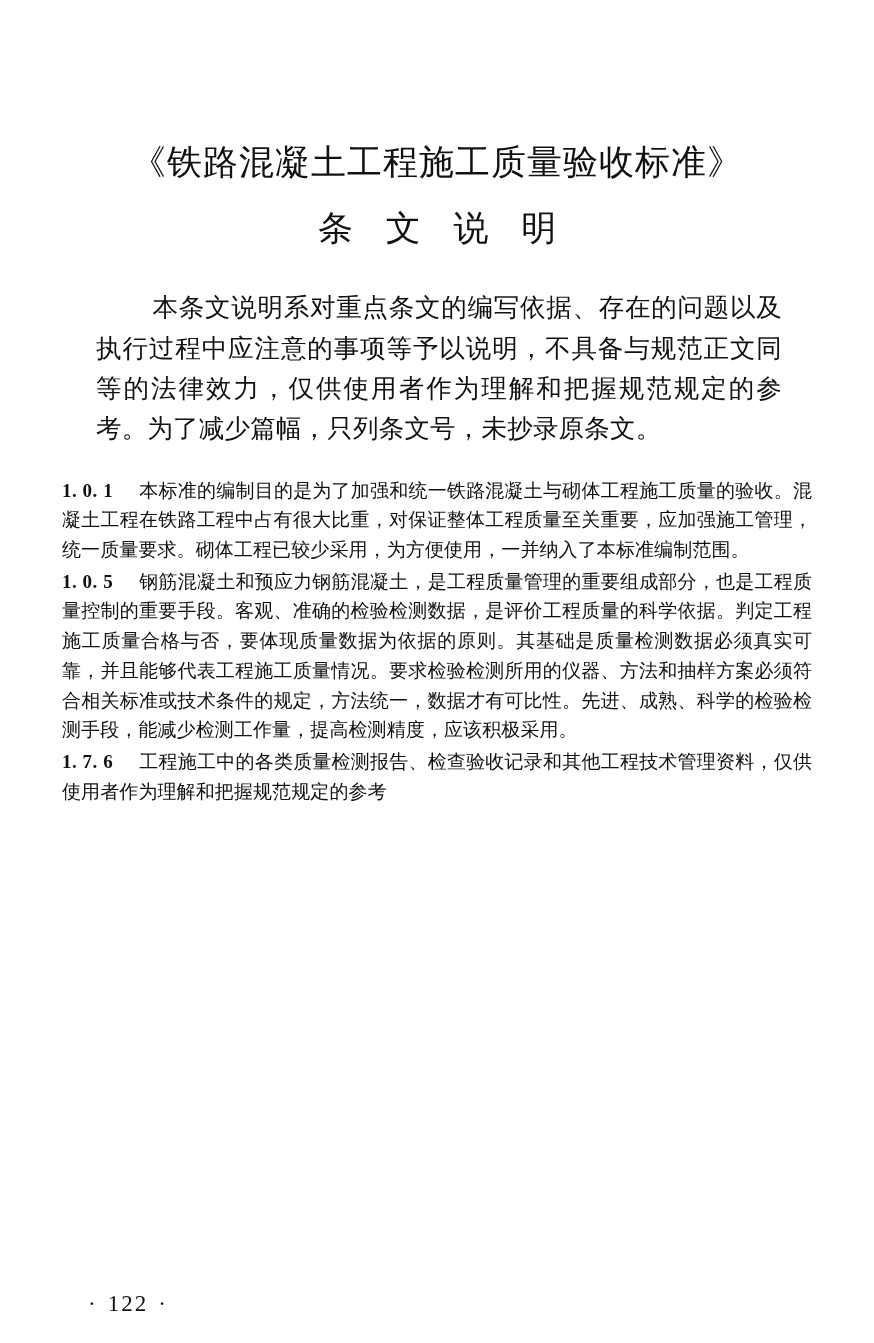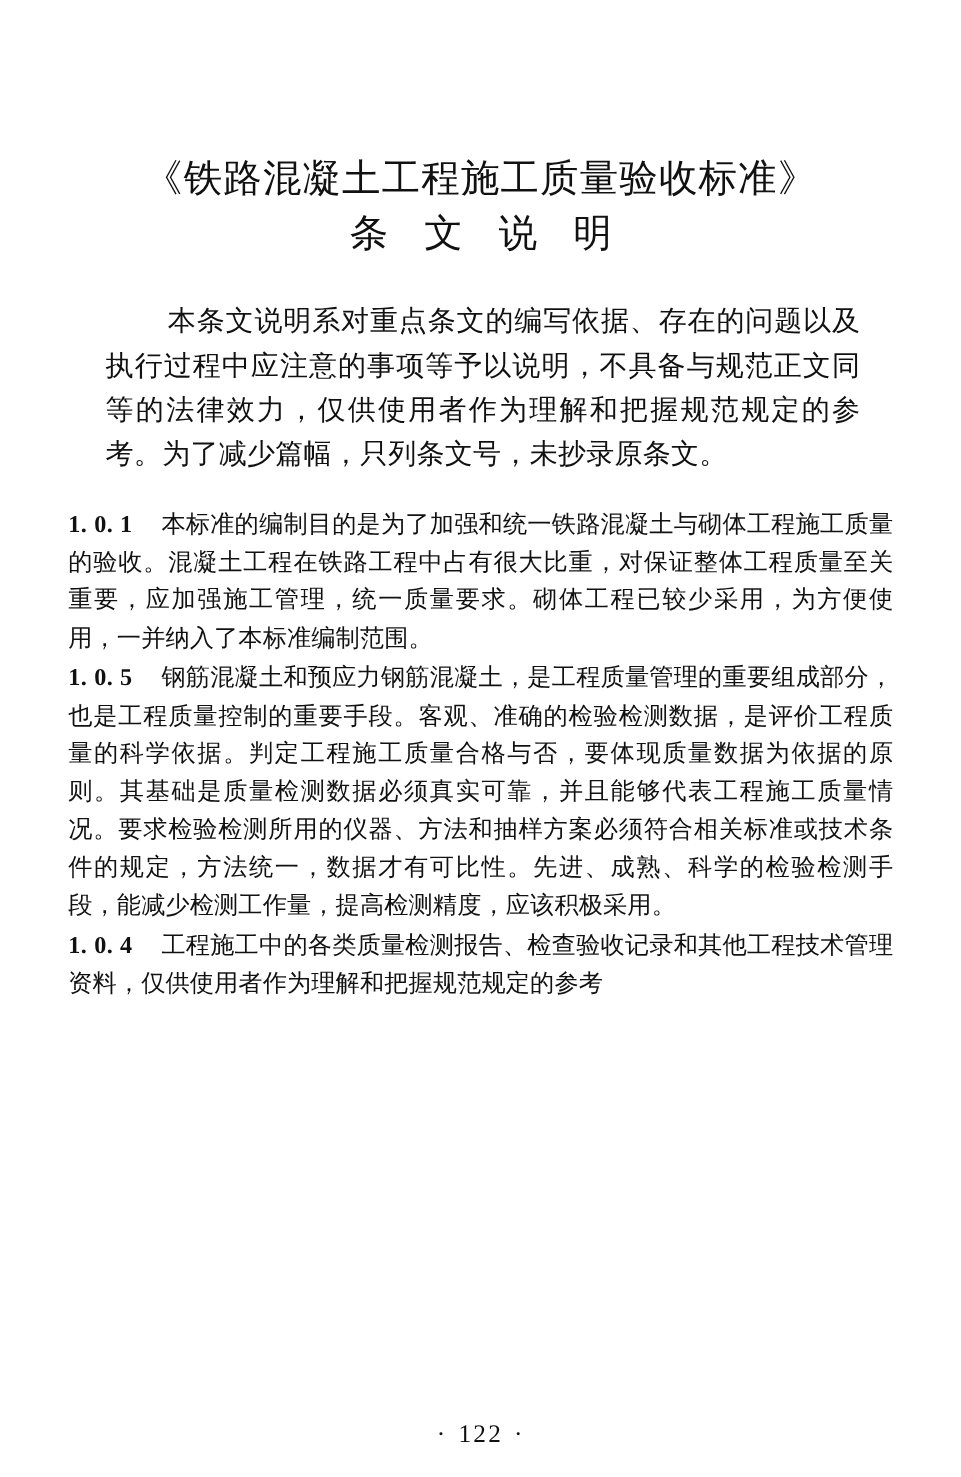--- a/index.html
+++ b/index.html
@@ -31,59 +31,60 @@
   .title-line-1 {
     font-size: 35px;
     letter-spacing: 1px;
     line-height: 1.32;
     white-space: nowrap;
   }
   .title-line-2 {
     font-size: 35px;
     letter-spacing: 12px;
     line-height: 1.32;
-    margin-top: 4px;
+    margin-top: 20px;
     padding-left: 12px;
   }
   .preamble {
     margin-top: 36px;
     font-size: 25.5px;
     line-height: 1.58;
     text-align: justify;
     padding: 0 30px 0 34px;
     letter-spacing: 0.2px;
   }
   .preamble .indent {
     display: inline-block;
     width: 56px;
   }
   .clauses {
     margin-top: 26px;
   }
   .clause {
-    font-size: 22px;
+    font-size: 19px;
     line-height: 1.565;
     text-align: justify;
     letter-spacing: 0.1px;
     margin-bottom: 2px;
   }
   .clause .num {
     font-weight: bold;
     letter-spacing: 0.5px;
   }
   .clause .gap {
     display: inline-block;
     width: 26px;
   }
   .footer {
     position: absolute;
     left: 0;
     bottom: 26px;
     width: 874px;
-    text-align: center;
+    text-align: left;
+    padding-left: 78px;
     box-sizing: border-box;
     font-size: 23px;
     letter-spacing: 2px;
   }
   .footer .dot {
     display: inline-block;
     padding: 0 10px;
   }
 </style>
 </head>
@@ -98,19 +99,19 @@
 
   <div class="preamble"><span class="indent"></span><span>本条文说明系对重点条文的编写依据、存在的问题以及执行过程中应注意的事项等予以说明，不具备与规范正文同等的法律效力，仅供使用者作为理解和把握规范规定的参考。为了减少篇幅，只列条文号，未抄录原条文。</span></div>
 
   <div class="clauses">
 
     <div class="clause"><span class="num">1. 0. 1</span><span class="gap"></span><span>本标准的编制目的是为了加强和统一铁路混凝土与砌体工程施工质量的验收。混凝土工程在铁路工程中占有很大比重，对保证整体工程质量至关重要，应加强施工管理，统一质量要求。砌体工程已较少采用，为方便使用，一并纳入了本标准编制范围。</span></div>
 
 
     <div class="clause"><span class="num">1. 0. 5</span><span class="gap"></span><span>钢筋混凝土和预应力钢筋混凝土，是工程质量管理的重要组成部分，也是工程质量控制的重要手段。客观、准确的检验检测数据，是评价工程质量的科学依据。判定工程施工质量合格与否，要体现质量数据为依据的原则。其基础是质量检测数据必须真实可靠，并且能够代表工程施工质量情况。要求检验检测所用的仪器、方法和抽样方案必须符合相关标准或技术条件的规定，方法统一，数据才有可比性。先进、成熟、科学的检验检测手段，能减少检测工作量，提高检测精度，应该积极采用。</span></div>
 
-    <div class="clause"><span class="num">1. 0. 4</span><span class="gap"></span><span>工程施工中的各类质量检测报告、检查验收记录和其他工程技术管理资料，仅供使用者作为理解和把握规范规定的参考</span></div>
+    <div class="clause"><span class="num">1. 7. 6</span><span class="gap"></span><span>工程施工中的各类质量检测报告、检查验收记录和其他工程技术管理资料，仅供使用者作为理解和把握规范规定的参考</span></div>
 
   </div>
 
   <div class="footer"><span class="dot">·</span><span>122</span><span class="dot">·</span></div>
 
 </div>
 
 </body></html>

